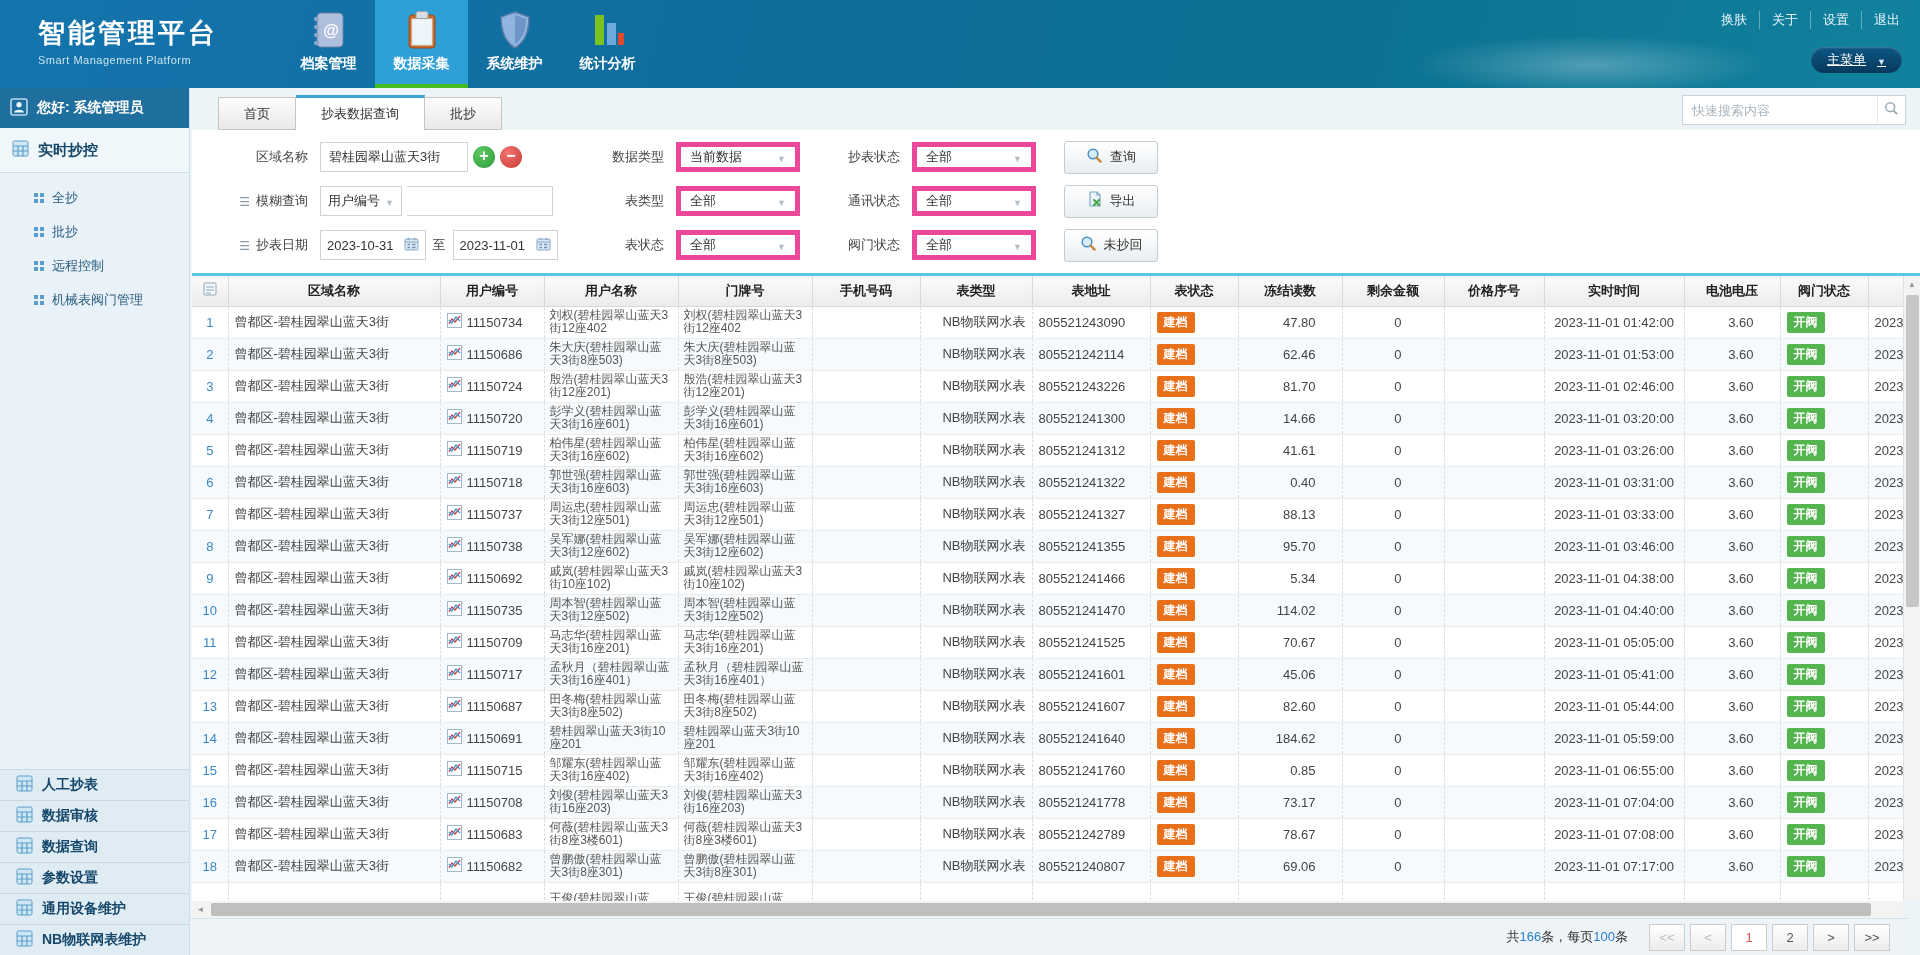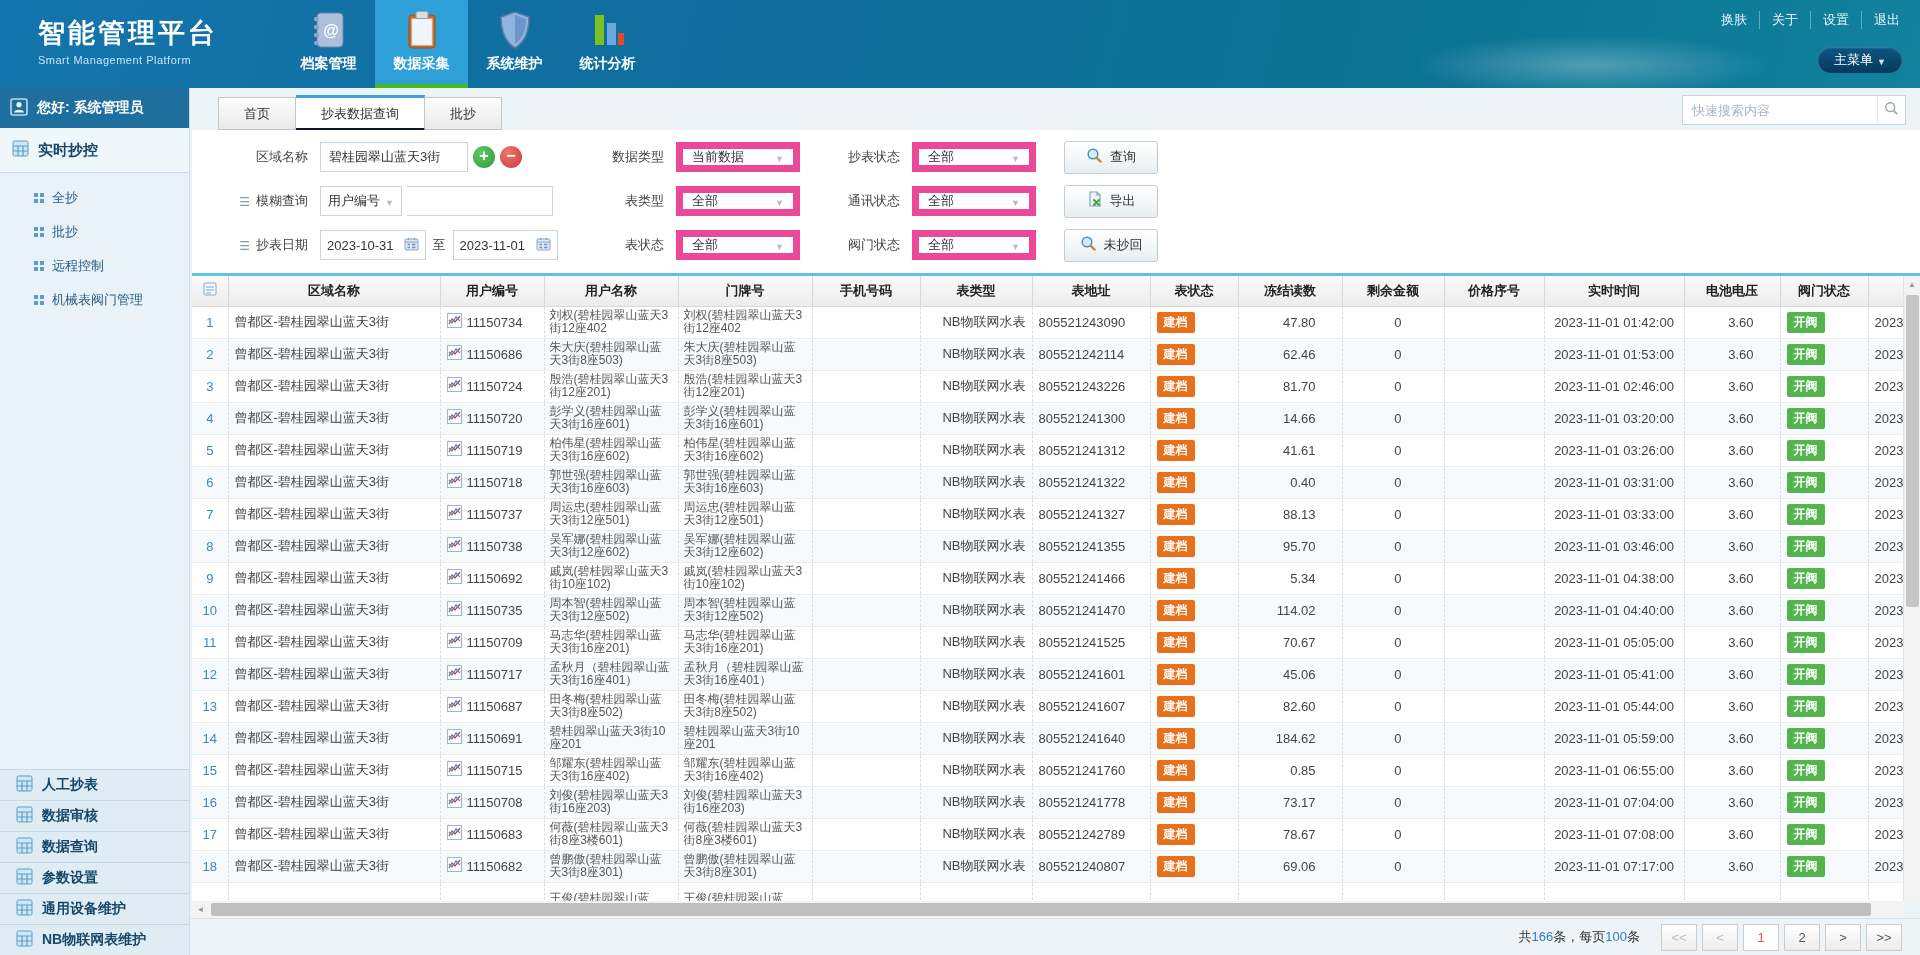--- a/index.html
+++ b/index.html
@@ -17,42 +17,42 @@
   .top-nav { position:absolute; left:282px; top:0; height:88px; display:flex; }
   .nav-item { width:93px; height:88px; display:flex; flex-direction:column; align-items:center; padding-top:9px; cursor:pointer; position:relative; }
   .nav-item.active { background:#2f9fd8; }
   .nav-item.active::after { content:""; position:absolute; bottom:0; left:0; right:0; height:4px; background:#45bb1d; }
   .nav-icon { width:40px; height:42px; display:flex; align-items:center; justify-content:center; }
   .nav-label { color:#fff; font-size:14px; font-weight:bold; margin-top:4px; }
   .quick-links { position:absolute; top:11px; right:16px; display:flex; }
   .quick-link { color:#e8f5fc; font-size:13px; padding:0 12px; border-right:1px solid rgba(255,255,255,.35); cursor:pointer; }
   .quick-link:last-child { border-right:none; padding-right:4px; }
   .main-menu-btn { position:absolute; top:47px; right:18px; height:26px; padding:0 16px; border-radius:13px;
-    background:linear-gradient(#0d5684,#07395c); color:#fff; font-size:13px; display:flex; align-items:center; gap:4px;
-    cursor:pointer; box-shadow:inset 0 1px 2px rgba(255,255,255,.25); }
+    background:linear-gradient(#0d5684,#07395c); color:#fff; font-size:13px; display:flex; align-items:center; gap:11px;
+    cursor:pointer; box-shadow:inset 0 1px 2px rgba(255,255,255,.25);text-decoration:underline; }
   .menu-caret::before { content:"▼"; font-size:9px; color:#cfe6f4; }
 
   
   .sidebar { position:absolute; top:88px; left:0; width:190px; bottom:0; background:#e9f2f8; border-right:1px solid #cfdfe9; }
   .user-header { height:40px; background:#1e6f9d; color:#fff; font-size:14px; font-weight:bold; display:flex; align-items:center; gap:9px; padding-left:10px; }
   .side-section { height:45px; display:flex; align-items:center; gap:9px; padding-left:12px; font-size:15px; font-weight:bold; color:#17486b; border-bottom:1px solid #c8dcea; background:#eff7fb; cursor:pointer; }
   .side-items { padding-top:8px; }
   .side-item { height:34px; display:flex; align-items:center; padding-left:34px; font-size:13px; color:#2c5e80; cursor:pointer; }
   .mini-grid { width:4px; height:4px; background:#5b9ec9; box-shadow:6px 0 0 #5b9ec9,0 6px 0 #5b9ec9,6px 6px 0 #5b9ec9; margin-right:14px; margin-bottom:6px; }
   .side-bottom { position:absolute; bottom:0; left:0; right:0; }
   .side-bottom-item { height:31px; display:flex; align-items:center; gap:9px; padding-left:16px; font-size:14px; font-weight:bold; color:#17486b; border-top:1px solid #c6d9e5; background:#dfecf4; cursor:pointer; }
 
   
   .main { position:absolute; left:190px; top:88px; right:0; bottom:0; }
   .tab-strip { position:absolute; top:0; left:0; right:0; height:42px; }
   .tabs { position:absolute; left:28px; bottom:0; display:flex; align-items:flex-end; }
   .tab { height:33px; line-height:31px; padding:0 25px; font-size:13px; color:#333; background:linear-gradient(#fdfdfd,#e9e9e9);
     border:1px solid #c5c5c5; border-left:none; cursor:pointer; }
   .tab:first-child { border-left:1px solid #c5c5c5; }
-  .tab.active { background:#fff; border-top:3px solid #39a3da; border-bottom:3px solid #0f172a; height:36px; margin-bottom:-1px; font-weight:normal; }
+  .tab.active { background:#fff; border-top:3px solid #39a3da; border-bottom:1px solid #0f172a; height:36px; margin-bottom:-1px; font-weight:normal; }
   .search-box { position:absolute; right:14px; top:7px; width:224px; height:30px; background:#fff; border:1px solid #c9d4da; display:flex; align-items:center; }
   .search-input { flex:1; border:none; outline:none; font-size:13px; padding:0 9px; color:#666; background:transparent; font-family:inherit; }
   .search-input::placeholder { color:#a9b4bc; }
   .search-btn { width:32px; height:28px; display:flex; align-items:center; justify-content:center; cursor:pointer; border-left:1px solid #e4eaee; }
 
   
   .filter-panel { position:absolute; top:42px; left:2px; right:0; height:146px; background:#fff; }
   .filter-row { display:flex; align-items:center; height:42px; margin-top:2px; }
   .filter-row:first-child { margin-top:6px; }
   .flabel { font-size:13px; color:#444; text-align:right; white-space:nowrap; }
@@ -64,21 +64,21 @@
   .circle-btn.green { background:radial-gradient(circle at 35% 30%, #5cc763, #2f9e3a); }
   .circle-btn.red { background:radial-gradient(circle at 35% 30%, #f0716c, #d named#c9302c); background:radial-gradient(circle at 35% 30%, #ef7470, #cc3a36); }
   .circle-btn.green::before { content:"+"; }
   .circle-btn.red::before { content:"−"; }
   .combo-select { width:82px; height:30px; border:1px solid #ccd4da; display:flex; align-items:center; justify-content:space-between; padding:0 7px; font-size:13px; color:#333; cursor:pointer; background:#fff; }
   .combo-input { width:146px; height:30px; border:1px solid #ccd4da; border-left:none; outline:none; font-size:13px; padding:0 8px; font-family:inherit; }
   .date-box { width:122px; height:30px; border:1px solid #ccd4da; display:flex; align-items:center; justify-content:space-between; padding:0 6px; font-size:13px; color:#333; cursor:pointer; background:#fff; }
   .date-sep { font-size:13px; color:#444; padding:0 2px; }
   .w2 { width:92px; padding-right:12px; margin-left:26px; }
   .w3 { width:82px; padding-right:12px; margin-left:30px; }
-  .fselect { width:124px; height:30px; border:7px solid #ec4899; background:#fff; display:flex; align-items:center; justify-content:space-between; padding:0 9px; font-size:13px; color:#333; cursor:pointer; }
+  .fselect { width:124px; height:30px; border:5px solid #ec4899; background:#fff; display:flex; align-items:center; justify-content:space-between; padding:0 9px; font-size:13px; color:#333; cursor:pointer; }
   .caret::before { content:"▼"; font-size:9px; color:#b4bec6; }
   .action-btn { margin-left:28px; width:94px; height:33px; border:1px solid #c3ccd2; background:linear-gradient(#ffffff,#e9eef1); border-radius:3px;
     display:flex; align-items:center; justify-content:center; gap:7px; font-size:13px; color:#333; cursor:pointer; font-family:inherit; }
   .blue-line { position:absolute; bottom:0; left:0; right:0; height:3px; background:#5fc4e9; }
 
   
   .table-wrap { position:absolute; top:188px; left:2px; width:1711px; height:625px; overflow:hidden; background:#fff; }
   table { table-layout:fixed; width:1760px; border-collapse:collapse; }
   thead th { height:30px; background:linear-gradient(#fbfbfb,#ececec); border:1px solid #d9d9d9; border-top:none; font-size:13px; color:#222; font-weight:bold; overflow:hidden; white-space:nowrap; }
   thead th:first-child { border-left:none; }
@@ -99,21 +99,21 @@
   .vscroll { position:absolute; top:188px; right:0; width:17px; height:625px; background:#f3f3f3; border-left:1px solid #e2e2e2; }
   .vs-up { height:17px; display:flex; align-items:center; justify-content:center; cursor:pointer; }
   .vs-up::before { content:"▲"; font-size:8px; color:#999; }
   .vs-thumb { position:absolute; top:19px; left:2px; width:13px; height:312px; background:#c6c6c6; border-radius:2px; cursor:pointer; }
   .hscroll { position:absolute; left:2px; width:1711px; top:813px; height:17px; background:#f3f3f3; }
   .hs-left { position:absolute; left:0; top:0; width:17px; height:17px; display:flex; align-items:center; justify-content:center; cursor:pointer; }
   .hs-left::before { content:"◄"; font-size:8px; color:#999; }
   .hs-thumb { position:absolute; left:19px; top:2px; height:13px; width:1660px; background:#bfbfbf; border-radius:2px; cursor:pointer; }
 
   
-  .pagination { position:absolute; left:0; right:0; bottom:0; height:37px; background:#eef3f7; border-top:1px solid #d8e2e9;
+  .pagination { position:absolute; left:0; right:12px; bottom:0; height:37px; background:#eef3f7; border-top:1px solid #d8e2e9;
     display:flex; align-items:center; justify-content:flex-end; padding-right:18px; gap:5px; }
   .page-info { font-size:13px; color:#333; margin-right:16px; }
   .page-info b { color:var(--link-blue,#2a7fc9); font-weight:normal; }
   .page-btn { min-width:36px; height:27px; border:1px solid #ccc; background:linear-gradient(#ffffff,#ececec); font-size:13px; color:#555;
     display:flex; align-items:center; justify-content:center; cursor:pointer; padding:0 9px; }
   .page-btn.disabled { color:#bdbdbd; }
   .page-btn.current { color:var(--page-red,#d9534f); background:#fff; }
 </style>
 </head>
 <body>

